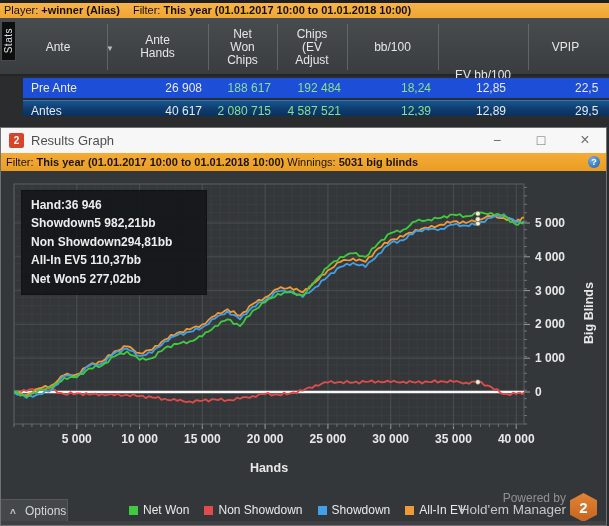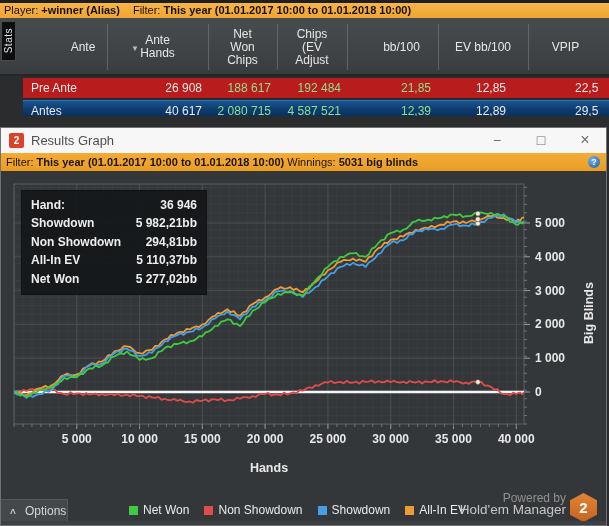--- a/index.html
+++ b/index.html
@@ -19,21 +19,21 @@
     color:#e6e6e6; font-size:12px; text-align:center; line-height:13px; }
   .hcell .wrapbox { display:inline-block; }
   .col-div { position:absolute; top:6px; height:46px; width:1px; background:rgba(125,129,131,.55); }
   .ante-arrow { position:absolute; left:90px; top:24px; font-size:8px; color:#b9bcbe; }
 
   .stats-tab { position:absolute; left:1px; top:21px; width:15px; height:40px; background:#0d0e0f;
     border:1px solid #48494b; color:#e3e3e3; font-size:10px; display:flex; align-items:center; justify-content:center; }
   .stats-tab span { writing-mode:vertical-rl; transform:rotate(180deg); letter-spacing:.5px; }
 
   .trow { position:absolute; left:23px; width:586px; height:20px; font-size:12px; color:#e9e9e9; overflow:hidden; }
-  .row-0 { top:78px; background:#b91c1c;padding-left:43px; }
+  .row-0 { top:78px; background:#1d4ed8;padding-left:43px; }
   .row-1 { top:100px; height:16px; background:linear-gradient(180deg,#1a5590 0%,#0e3c6e 55%,#0a3160 100%);
     border-top:1px solid #3273b0; }
   .trow .rlabel { position:absolute; left:8px; top:0; line-height:20px; }
   .row-1 .rlabel { line-height:21px; }
   .trow .num { position:absolute; top:0; line-height:20px; text-align:right; }
   .row-1 .num { line-height:21px; }
   .c-green { color:#8ce08c; }
   .c-white { color:#e9e9e9; }
 
   .window { position:absolute; left:0; top:127px; width:607px; height:399px;
@@ -51,21 +51,21 @@
     line-height:18px; padding-left:5px; white-space:nowrap; }
   .filterbar b { font-weight:700; }
   .help-icon { position:absolute; right:6px; top:3px; width:12px; height:12px; border-radius:50%;
     background:radial-gradient(circle at 35% 30%, #6fb0ec, #1c5ea8); color:#fff; font-size:9px; font-weight:700;
     text-align:center; line-height:12px; }
 
   .graph-wrap { position:absolute; left:0; top:43px; width:605px; height:313px; }
 
   .tooltip { position:absolute; left:20px; top:62px; width:186px; background:rgba(20,23,25,.93);
     border:1px solid #101214; padding:5px 9px 6px 9px; }
-  .tt-row { display:flex; justify-content:space-between; font-size:12px; font-weight:700;
+  .tt-row { display:flex; font-size:12px; font-weight:700;
     color:#ededed; line-height:18.4px; white-space:nowrap; overflow:hidden; }
 
   .options-btn { position:absolute; left:0; top:371px; width:67px; height:25px; background:#45484a;
     border:1px solid #55585a; border-left:none; color:#d6d6d6; font-size:12px; line-height:23px; }
   .options-btn .chev { position:absolute; left:9px; top:2px; font-size:10px; font-weight:700; color:#c9c9c9; }
   .options-btn .olabel { position:absolute; left:24px; }
 
   .legend { position:absolute; left:128px; top:375px; display:flex; gap:15px; font-size:12px; color:#e9e9e9; }
   .legend .item { display:flex; align-items:center; white-space:nowrap; }
   .legend .sw { width:9px; height:9px; margin-right:5px; display:inline-block; }
@@ -84,37 +84,37 @@
 <div class="top-strip"></div>
 
 <div class="app-header">
   <span>Player:</span>
   <b>+winner (Alias)</b><span class="sp"></span>
   <span>Filter:</span>
   <b>This year (01.01.2017 10:00 to 01.01.2018 10:00)</b>
 </div>
 
 <div class="grid-header">
-  <div class="hcell" style="left:41px;width:84px;">
+  <div class="hcell" style="left:16px;width:84px;">
     <span>Ante</span>
     <span class="ante-arrow">▼</span>
   </div>
   <div class="hcell" style="left:107px;width:101px;">
       <span class="wrapbox" style="width:44px;">Ante Hands</span>
     </div>
   <div class="hcell" style="left:277px;width:70px;">
       <span class="wrapbox" style="width:48px;">Chips (EV Adjust</span>
     </div>
   <div class="hcell" style="left:208px;width:69px;">
       <span class="wrapbox" style="width:36px;">Net Won Chips</span>
     </div>
-  <div class="hcell" style="left:347px;width:91px;margin-left:9px;">
+  <div class="hcell" style="left:347px;width:91px;">
       <span>bb/100</span>
     </div>
-  <div class="hcell" style="left:438px;width:90px;">
+  <div class="hcell" style="left:438px;width:90px;margin-top:28px;">
       <span>EV bb/100</span>
     </div>
   <div class="hcell" style="left:528px;width:75px;">
       <span>VPIP</span>
     </div>
   <div class="col-div" style="left:107px"></div>
   <div class="col-div" style="left:208px"></div>
   <div class="col-div" style="left:277px"></div>
   <div class="col-div" style="left:347px"></div>
   <div class="col-div" style="left:438px"></div>
@@ -124,21 +124,21 @@
 <div class="stats-tab">
   <span>Stats</span>
 </div>
 
 <div id="rows-host">
     <div class="trow row-0">
       <span class="rlabel">Pre Ante</span>
       <span class="num c-white" style="width: 90px; left: 89px;">26 908</span>
       <span class="num c-green" style="width: 90px; left: 158px;">188 617</span>
       <span class="num c-green" style="width: 90px; left: 228px;">192 484</span>
-      <span class="num c-green" style="width: 90px; left: 318px;">21,85</span>
+      <span class="num c-green" style="width: 90px; left: 318px;">18,24</span>
       <span class="num c-white" style="width: 90px; left: 393px;">12,85</span>
       <span class="num c-white" style="left: 552px; text-align: left; width: 40px;">22,5</span>
     </div>
     <div class="trow row-1">
       <span class="rlabel">Antes</span>
       <span class="num c-white" style="width: 90px; left: 89px;">40 617</span>
       <span class="num c-green" style="width: 90px; left: 158px;">2 080 715</span>
       <span class="num c-green" style="width: 90px; left: 228px;">4 587 521</span>
       <span class="num c-green" style="width: 90px; left: 318px;">12,39</span>
       <span class="num c-white" style="width: 90px; left: 393px;">12,89</span>

